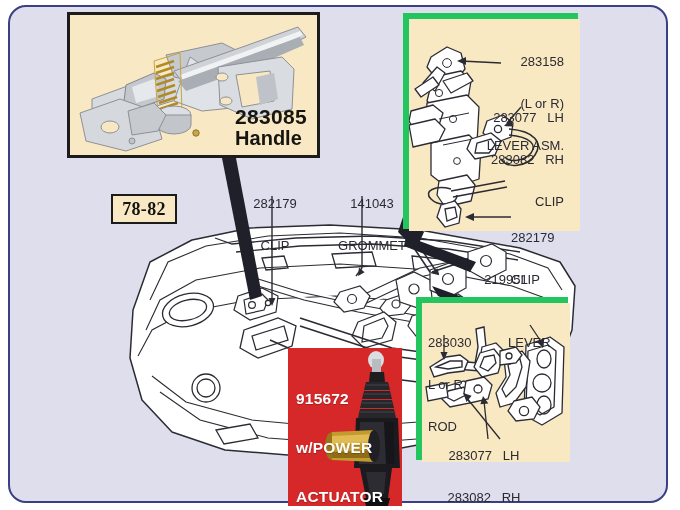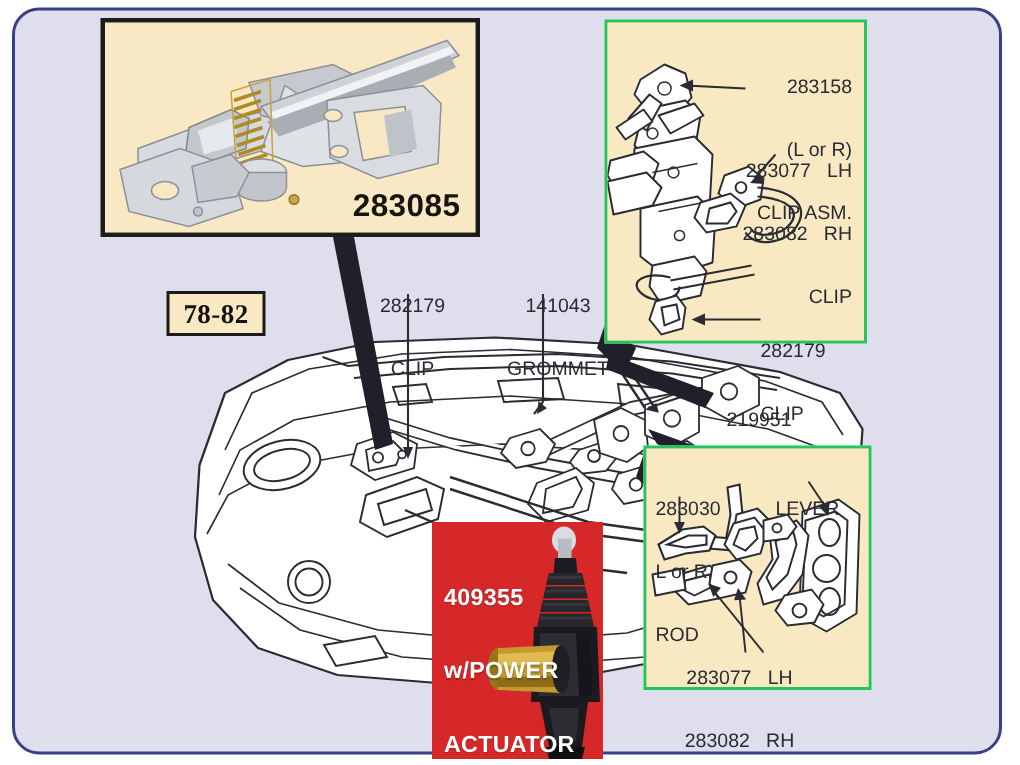--- a/index.html
+++ b/index.html
@@ -32,21 +32,21 @@
     background: #dedeec;
     border: 2px solid #3b3f86;
     border-radius: 18px;
   }
 
   
   .panel {
     position: absolute;
     box-sizing: border-box;
     background: #f9e9c2;
-    border: 2px solid #22c55e;
+    border: 6px solid #22c55e;
   }
 
   
   #handle-box {
     left: 67px;
     top: 12px;
     width: 253px;
     height: 146px;
     border: 3px solid #1c1c1c;
     background: #f8e8c3;
@@ -84,21 +84,21 @@
 
   
   #latch-panel {
     left: 403px;
     top: 13px;
     width: 175px;
     height: 216px;
   }
   
   #lever-panel {
-    left: 429px;
+    left: 416px;
     top: 297px;
     width: 152px;
     height: 163px;
   }
 
   .panel-label {
     position: absolute;
     color: #2a2a33;
     font-size: 13px;
     line-height: 1.08;
@@ -301,20 +301,21 @@
         <ellipse cx="152" cy="62" rx="6" ry="4" fill="#f7e8c3"></ellipse>
         <ellipse cx="156" cy="86" rx="6" ry="4" fill="#f7e8c3"></ellipse>
         <path d="M186 62 L204 58 L208 84 L190 90 Z" fill="#bfc3c9" stroke="none"></path>
       </g>
 
       <circle cx="126" cy="118" r="3.2" fill="#c9a64a" stroke="#8e7225"></circle>
       <circle cx="62" cy="126" r="3" fill="#c0c4c9" stroke="#8e9098"></circle>
     </svg>
     <div class="caption">
       <div class="num">283085</div>
+      <div class="word">Handle</div>
     </div>
   </div>
 
   <div class="panel" id="year-badge">
     <span>78-82</span>
   </div>
 
   <div class="callout" style="left:244px; top:168px; width:62px;">
     <div>282179</div>
     <div>CLIP</div>
@@ -386,21 +387,21 @@
         <path d="M102 198 L60 198"></path>
       </g>
       <path d="M48 42 l9 -4 l0 8 Z" fill="#2b2b33"></path>
       <path d="M95 107 l6.5 -7 l3 7.6 Z" fill="#2b2b33"></path>
       <path d="M56 198 l9 -4 l0 8 Z" fill="#2b2b33"></path>
     </svg>
 
     <div class="panel-label r" style="right:8px; top:8px;">
       <div>283158</div>
       <div>(L or R)</div>
-      <div>CLIP ASM.</div>
+      <div>LEVER ASM.</div>
     </div>
 
     <div class="panel-label r" style="right:8px; top:64px;">
       <div>283077   LH</div>
       <div>283082   RH</div>
       <div>CLIP</div>
     </div>
 
     <div class="panel-label" style="left:102px; top:184px;">
       <div>282179</div>
@@ -515,21 +516,21 @@
         <path d="M44 88 L86 86 L86 94 L44 96 Z" fill="#e0bb53"></path>
         <path d="M44 104 L86 102 L86 110 L44 110 Z" fill="#8f6d17"></path>
         <ellipse cx="86" cy="98" rx="6" ry="16" fill="#1f1f24"></ellipse>
 
         <path d="M72 120 L104 120 L100 150 L78 150 Z" fill="#1b1b1f"></path>
         <path d="M78 124 L98 124 L96 146 L82 146 Z" fill="#2c2c32"></path>
         <path d="M76 150 L102 150 L100 158 L78 158 Z" fill="#0f0f13"></path>
       </g>
     </svg>
     <div class="act-caption">
-      <div>409355</div>
+      <div>915672</div>
       <div>w/POWER</div>
       <div>ACTUATOR</div>
       
       
     </div>
   </div>
 
 </div>
 
 </body></html>

